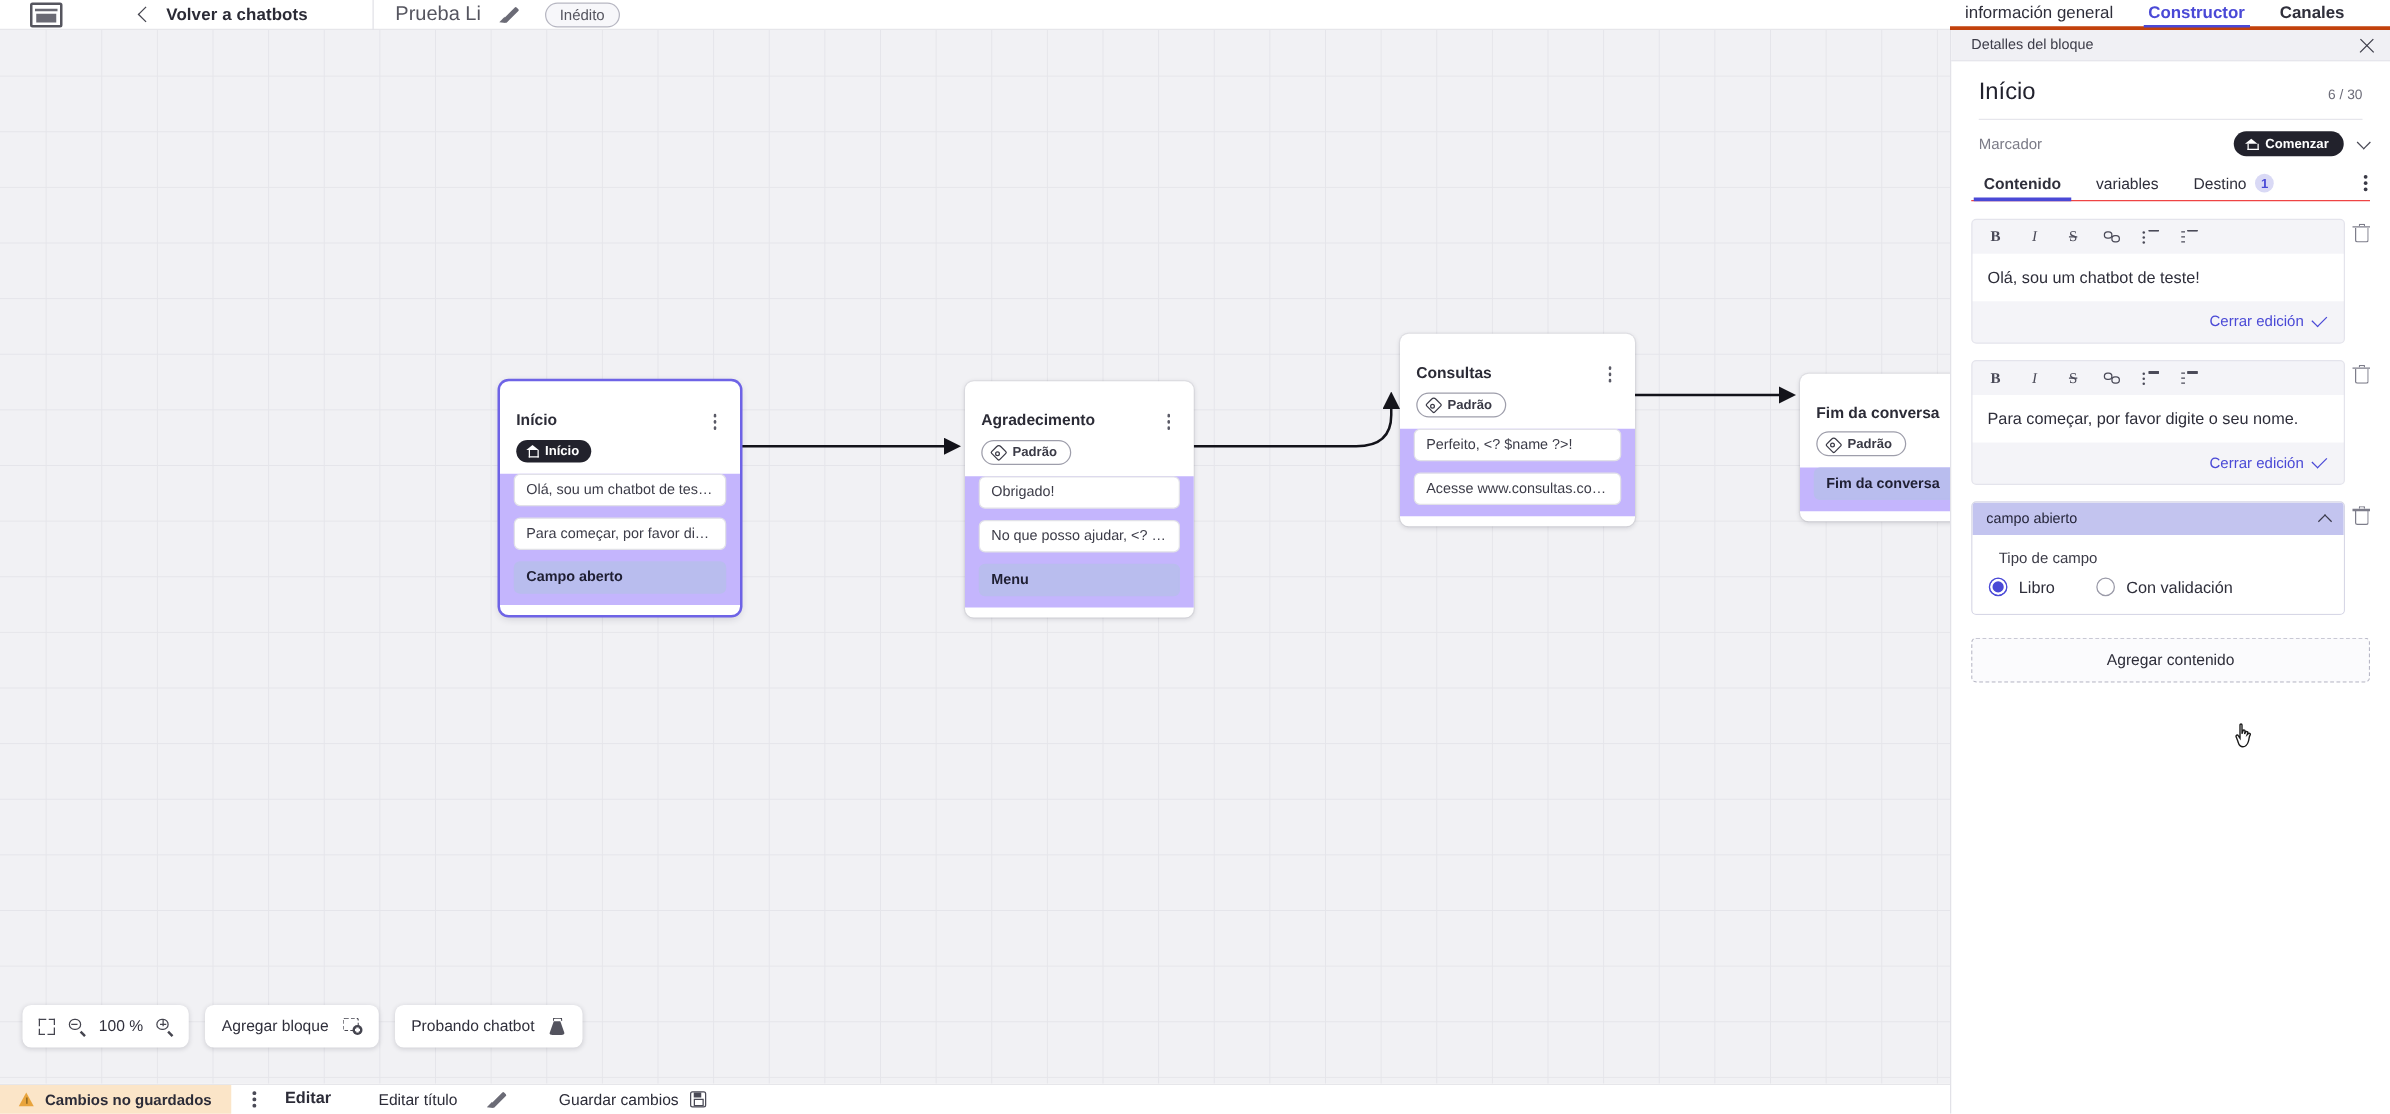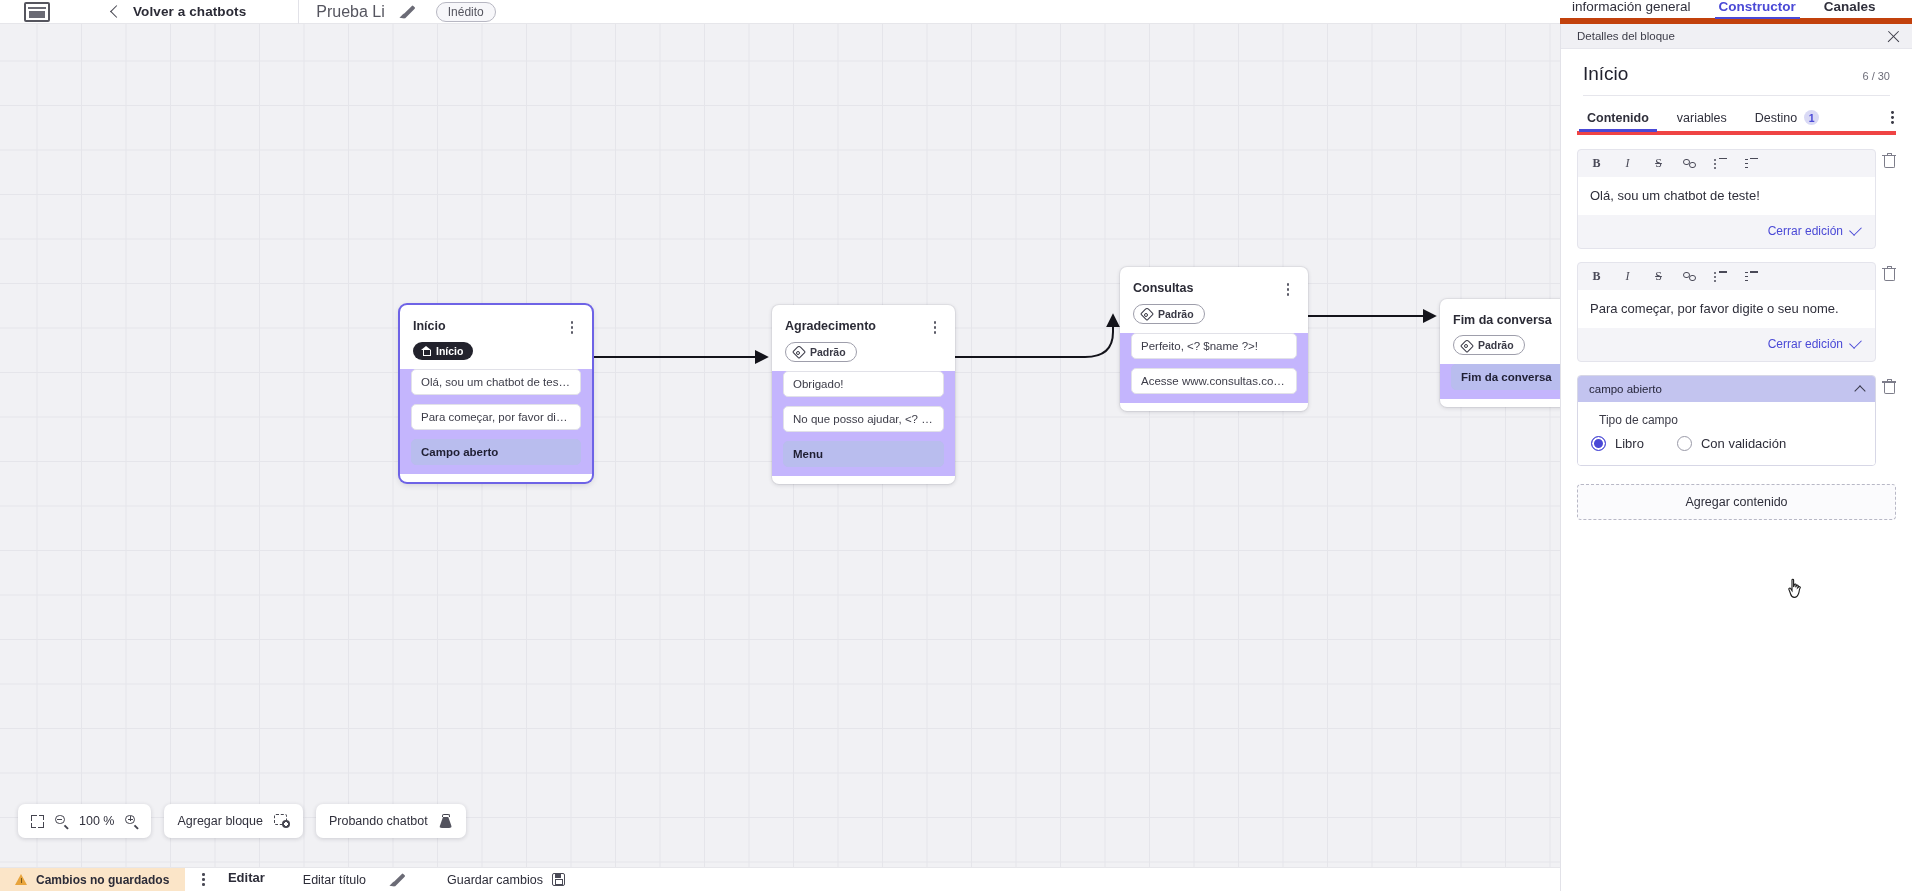--- a/index.html
+++ b/index.html
@@ -53,21 +53,21 @@
   }
   #unpub-badge {
     margin-left: 21px; border: 1px solid #b7b7c2; border-radius: 11px;
     padding: 2px 11px; font-size: 12px; color: #55555f; background: #f7f7fa;
   }
 
   
   #rtabs {
     position: absolute; right: 0; top: 0; width: 352px; height: 24px;
     background: #fff; display: flex; align-items: flex-end; gap: 0px;
-    border-bottom: 6px solid #c2410c;
+    border-bottom: 3px solid #c2410c;
   }
   .rtab {
     font-size: 13.5px; color: #2f2f3b; padding: 0 0 4px 0; cursor: pointer;
     position: relative; white-space: nowrap;
   }
   #rtab0 { margin-left: 12px; }
   #rtab1 { margin-left: 28px; font-weight: bold; color: #4a49d6; }
   #rtab1::after {
     content: ""; position: absolute; left: -4px; right: -4px; bottom: -1px;
     height: 2.5px; background: #4a49d6;
@@ -84,21 +84,21 @@
     background-size: 44.5px 44.5px;
     background-position: -8px -8px;
     overflow: hidden;
   }
   #edges { position: absolute; left: 0; top: 0; width: 1561px; height: 843px; }
 
   
   .node {
     position: absolute; background: #ffffff; border-radius: 7px;
     box-shadow: 0 1px 4px rgba(30,30,50,.16), 0 0 0 1px rgba(30,30,60,.05);
-    padding: 14px 0 8px 0;
+    padding: 24px 0 8px 0;
   }
   .node.selected { box-shadow: 0 0 0 2px #6e63e6, 0 2px 7px rgba(30,30,50,.2); }
   .node-head { display: flex; align-items: flex-start; padding: 0 13px; }
   .node-title { font-size: 12.5px; color: #2b2b36; font-weight: bold; flex: 1; }
   .kebab { width: 14px; display: flex; flex-direction: column; align-items: center;
            gap: 2.5px; padding-top: 2px; cursor: pointer; }
   .kebab i { width: 2.6px; height: 2.6px; border-radius: 50%; background: #5a5a66; display: block; }
   .tag { display: inline-flex; align-items: center; gap: 5px; margin: 8px 0 0 13px;
          border-radius: 12px; padding: 3px 10px 3px 8px; font-size: 10.5px; font-weight: bold; }
   .tag.dark { background: #22222c; color: #ffffff; }
@@ -212,21 +212,21 @@
 
   #marker-row { display:flex; align-items:center; padding: 9px 17px 0 22px; }
   #marker-label { font-size: 12px; color: #7b7b87; flex: 1; }
   #marker-pill {
     background:#22222c; color:#fff; font-size:10.5px; font-weight:bold; border-radius:12px;
     padding:4px 12px 4px 9px; display:flex; align-items:center; gap:6px; cursor:pointer;
   }
   .chev-dn { width:8px; height:8px; border-right:1.6px solid #4a4a56; border-bottom:1.6px solid #4a4a56;
     transform: rotate(45deg); margin-left: 12px; margin-bottom: 3px; flex:none; cursor:pointer;}
 
-  #ptabs { display:flex; align-items:center; margin: 14px 16px 0 16px; border-bottom:4px solid #ef4444;
+  #ptabs { display:flex; align-items:center; margin: 14px 16px 0 16px; border-bottom:1px solid #ef4444;
            padding-bottom: 6px; position: relative;}
   .ptab { font-size:12.5px; color:#2f2f3b; cursor:pointer; position:relative; }
   #ptab0 { margin-left: 10px; font-weight:bold; }
   #ptab0::after { content:""; position:absolute; left:-8px; right:-8px; bottom:-7px; height:2.5px; background:#4a49d6;}
   #ptab1 { margin-left: 28px; }
   #ptab2 { margin-left: 28px; display:flex; align-items:center; gap:7px;}
   .num-badge { background:#d9d9f5; color:#4a49d6; font-size:10.5px; font-weight:bold;
                border-radius:50%; width:15px; height:15px; display:flex; align-items:center;
                justify-content:center; }
   #ptab-kebab { margin-left:auto; display:flex; flex-direction:column; gap:2.4px; cursor:pointer; padding-right:2px;}
@@ -459,20 +459,28 @@
     <div id="panel-head-title">Detalles del bloque</div>
     <div class="close-x"></div>
   </div>
 
   <div id="blk-title-row">
     <div id="blk-title">Início</div>
     <div id="blk-count">6 / 30</div>
   </div>
   <div id="blk-rule"></div>
 
+  <div id="marker-row">
+    <div id="marker-label">Marcador</div>
+    <div id="marker-pill">
+      <span class="home-ic"></span>
+      <span>Comenzar</span>
+    </div>
+    <div class="chev-dn"></div>
+  </div>
 
   <div id="ptabs">
     <div class="ptab" id="ptab0">Contenido</div>
     <div class="ptab" id="ptab1">variables</div>
     <div class="ptab" id="ptab2">
       <span>Destino</span>
       <span class="num-badge">1</span>
     </div>
     <div id="ptab-kebab">
         <i></i>

